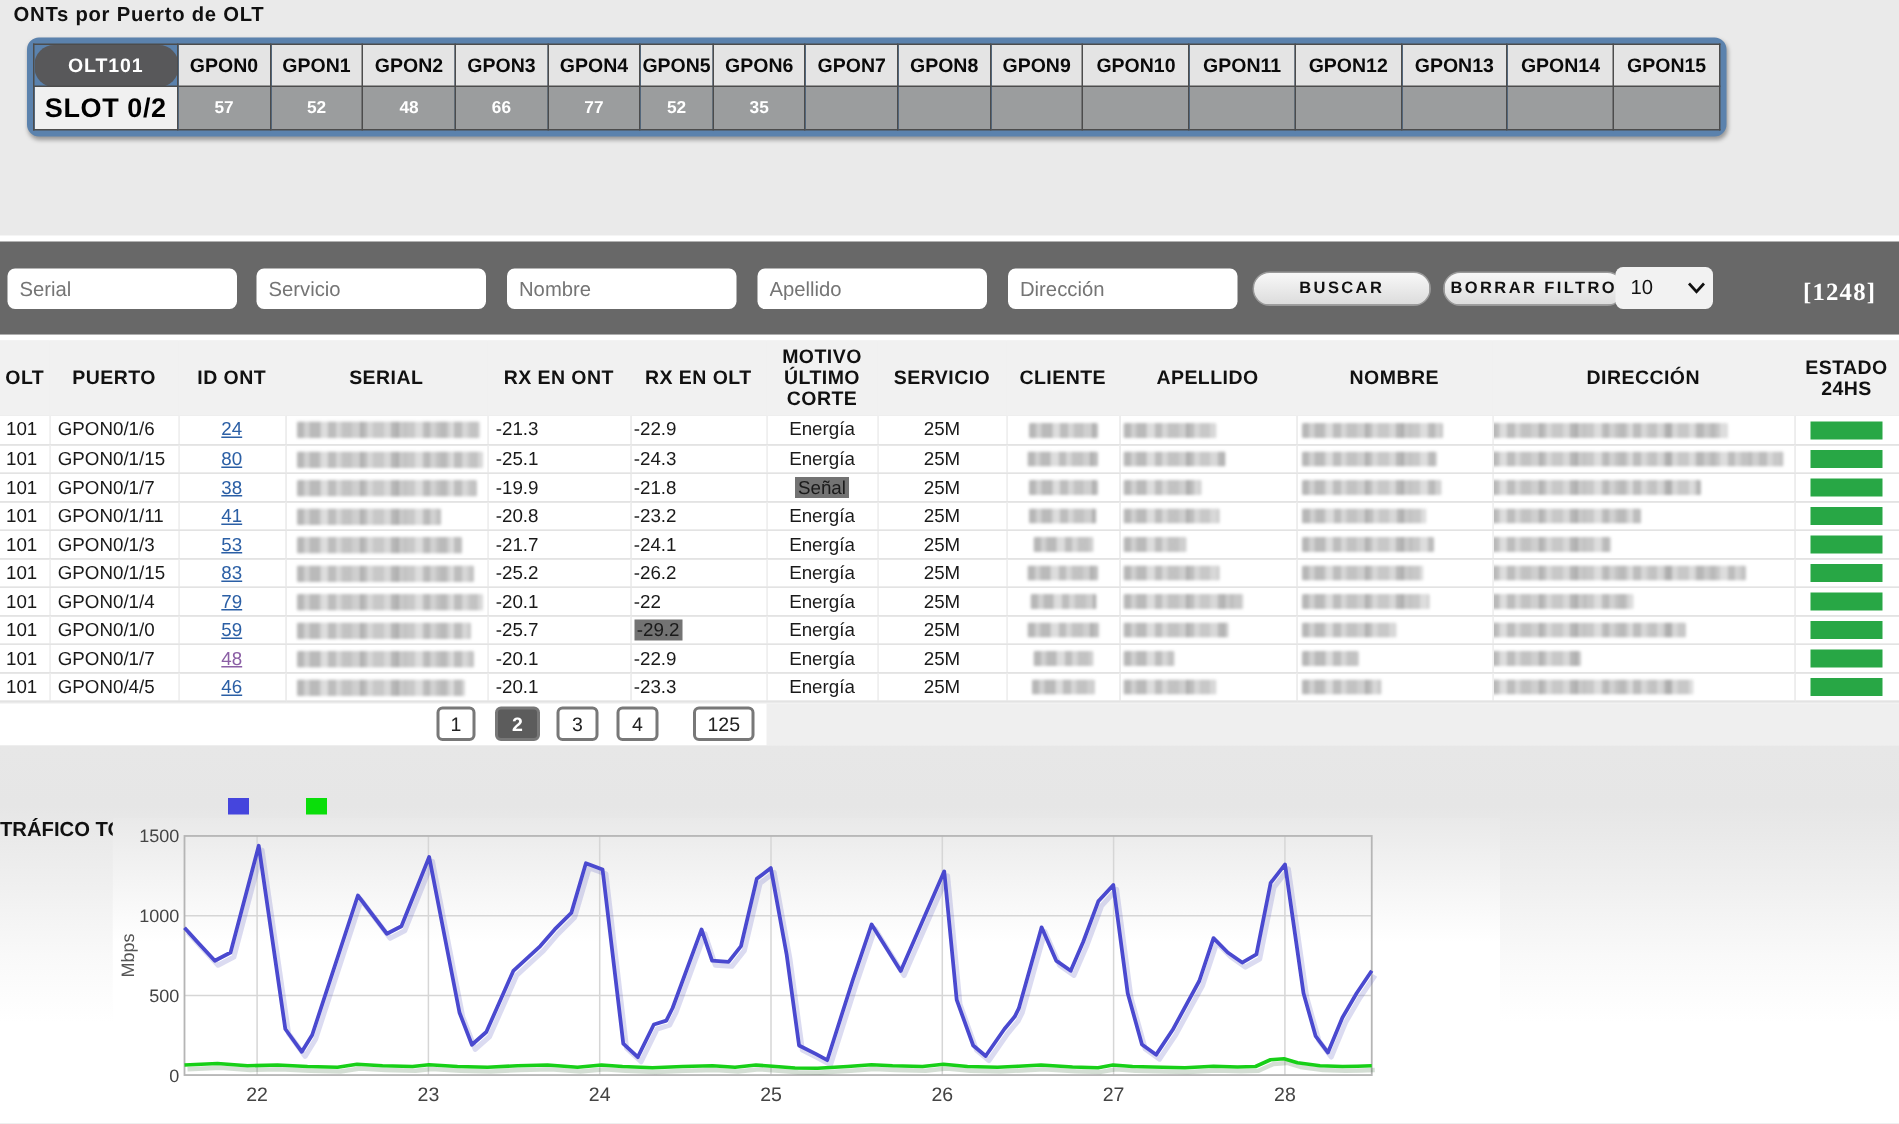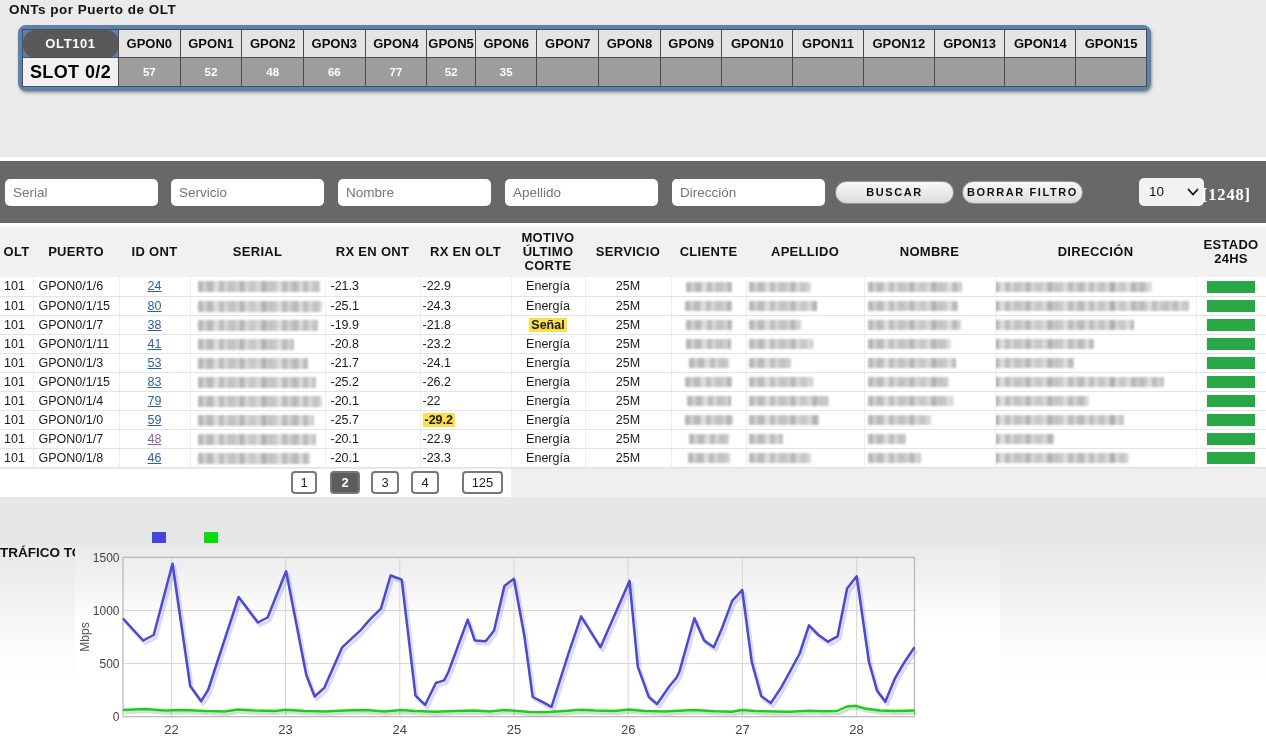--- a/index.html
+++ b/index.html
@@ -14,37 +14,37 @@
 #olttab td { border:1px solid #4c4c4c; text-align:center; overflow:hidden; }
 #olttab tr.hd td { height:28px; background:#e4e4e4; color:#0a0a0a; font-weight:bold; font-size:13px; }
 #olttab tr.hd td.corner { background:#58585a; color:#fff; font-size:13px; letter-spacing:.6px;border-radius:13px; }
 #olttab tr.dat td { height:29px; background:#9b9d9e; color:#fff; font-weight:bold; font-size:11.5px; }
 #olttab tr.dat td.slot { background:#f0f0f0; color:#000; font-size:18px; letter-spacing:.4px; }
 
 
 #fbar { left:0; top:161px; width:1266px; height:62px; background:#686868; }
 #fbar input { position:absolute; top:18px; width:153px; height:27px; border:none; border-radius:5px; background:#fff; color:#757575; font-size:13.5px; padding-left:8px; font-family:"Liberation Sans",sans-serif; }
 .btn { position:absolute; top:20px; height:23px; border:1px solid #999; border-radius:12px; background:linear-gradient(#f8f8f8,#dcdcdc); font-size:11px; font-weight:bold; letter-spacing:1.6px; color:#111; text-align:center; line-height:21px; white-space:nowrap; }
-#sel { left:1139px; top:17px; width:65px; height:28px; background:#f2f2f2; border-radius:5px; position:absolute; font-size:13.5px; color:#111; line-height:28px; padding-left:10px; }
+#sel { left:1077px; top:17px; width:65px; height:28px; background:#f2f2f2; border-radius:5px; position:absolute; font-size:13.5px; color:#111; line-height:28px; padding-left:10px; }
 #sel svg { position:absolute; right:5px; top:10px; }
 #cnt { left:1202px; top:185px; color:#fff; font-family:"Liberation Serif",serif; font-weight:bold; font-size:16.5px; letter-spacing:.8px; }
 
 
 #grid { left:0; top:227px; width:1266px; }
 #grid table { border-collapse:collapse; table-layout:fixed; width:1266px; }
 #grid thead td { height:50px; background:#f1f1f1; font-weight:bold; font-size:13px; text-align:center; vertical-align:middle; line-height:14px; color:#111; letter-spacing:.3px; }
 #grid tbody td { height:19px; background:#fff; font-size:12.5px; color:#1a1a1a; border-bottom:1px solid #e3e3e3; border-right:1px solid #efefef; white-space:nowrap; overflow:hidden; }
 #grid tbody td.c { text-align:center; }
 #grid a { color:#2b5fa5; } #grid a.v { color:#8b5fa5; }
 .blur { display:inline-block; height:10px; border-radius:1px; vertical-align:middle;
   background:
    repeating-linear-gradient(90deg, rgba(150,150,150,.45) 0 5px, rgba(208,208,208,.45) 5px 9px, rgba(175,175,175,.45) 9px 16px, rgba(222,222,222,.45) 16px 21px),
    repeating-linear-gradient(90deg, #d2d2d2 0 8px, #c2c2c2 8px 15px, #dcdcdc 15px 29px);
   filter:blur(1.1px); }
-.hl { background:#fde047; font-weight:bold; padding:0 2px; }
+.hl { background:#737373; font-weight:normal; padding:0 2px; }
 .bar { display:inline-block; width:48px; height:12px; background:#28a745; vertical-align:middle; }
 
 
 #pager { left:0; top:469px; width:1266px; height:28px; background:#fff; }
 #pager .gr { position:absolute; left:511px; top:0; width:755px; height:28px; background:#efefef; }
 .pbtn { position:absolute; top:2px; height:23px; border:2px solid #787878; border-radius:4px; background:#fff; font-size:13px; text-align:center; line-height:19px; color:#222; }
 .pbtn.on { background:#5c5c5c; color:#fff; font-weight:bold; }
 
 
 #fade { left:0; top:497px; width:1266px; height:252px; background:linear-gradient(180deg,#e7e7e7 0px,#e6e6e6 40px,#efefef 90px,#f9f9f9 140px,#ffffff 185px); }
@@ -282,21 +282,21 @@
           <td class="c">Energía</td>
           <td class="c">25M</td>
           <td class="c"><span class="blur" style="width:40px"></span></td>
           <td style="padding-left:2px"><span class="blur" style="width:34px"></span></td>
           <td style="padding-left:3px"><span class="blur" style="width:38px"></span></td>
           <td><span class="blur" style="width:70px;margin-left:-12px"></span></td>
           <td class="c"><span class="bar"></span></td>
         </tr>
         <tr>
           <td style="padding-left:4px">101</td>
-          <td style="padding-left:5px">GPON0/1/8</td>
+          <td style="padding-left:5px">GPON0/4/5</td>
           <td class="c"><a href="#">46</a></td>
           <td style="padding-left:7px"><span class="blur" style="width:112px;height:11px"></span></td>
           <td style="padding-left:5px">-20.1</td>
           <td style="padding-left:2px">-23.3</td>
           <td class="c">Energía</td>
           <td class="c">25M</td>
           <td class="c"><span class="blur" style="width:42px"></span></td>
           <td style="padding-left:2px"><span class="blur" style="width:62px"></span></td>
           <td style="padding-left:3px"><span class="blur" style="width:53px"></span></td>
           <td><span class="blur" style="width:145px;margin-left:-12px"></span></td>

